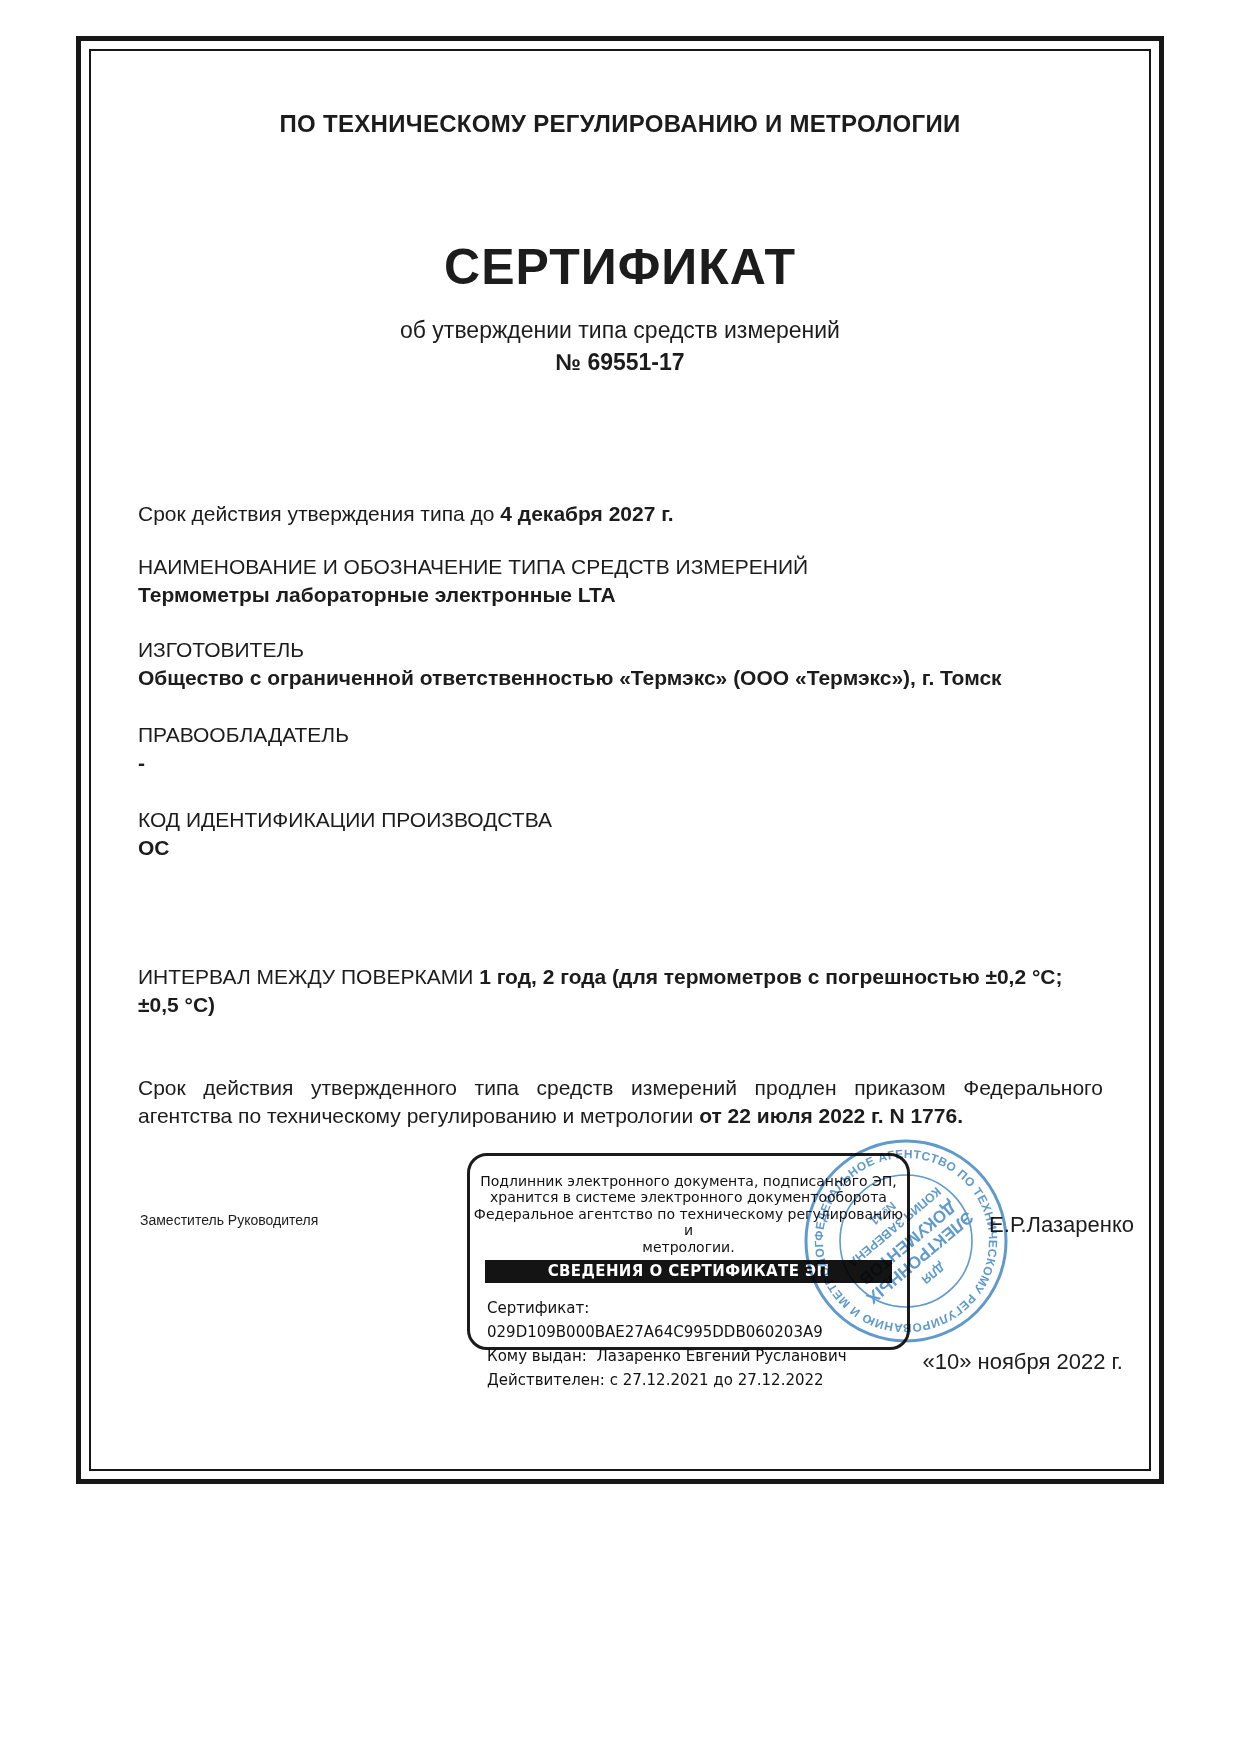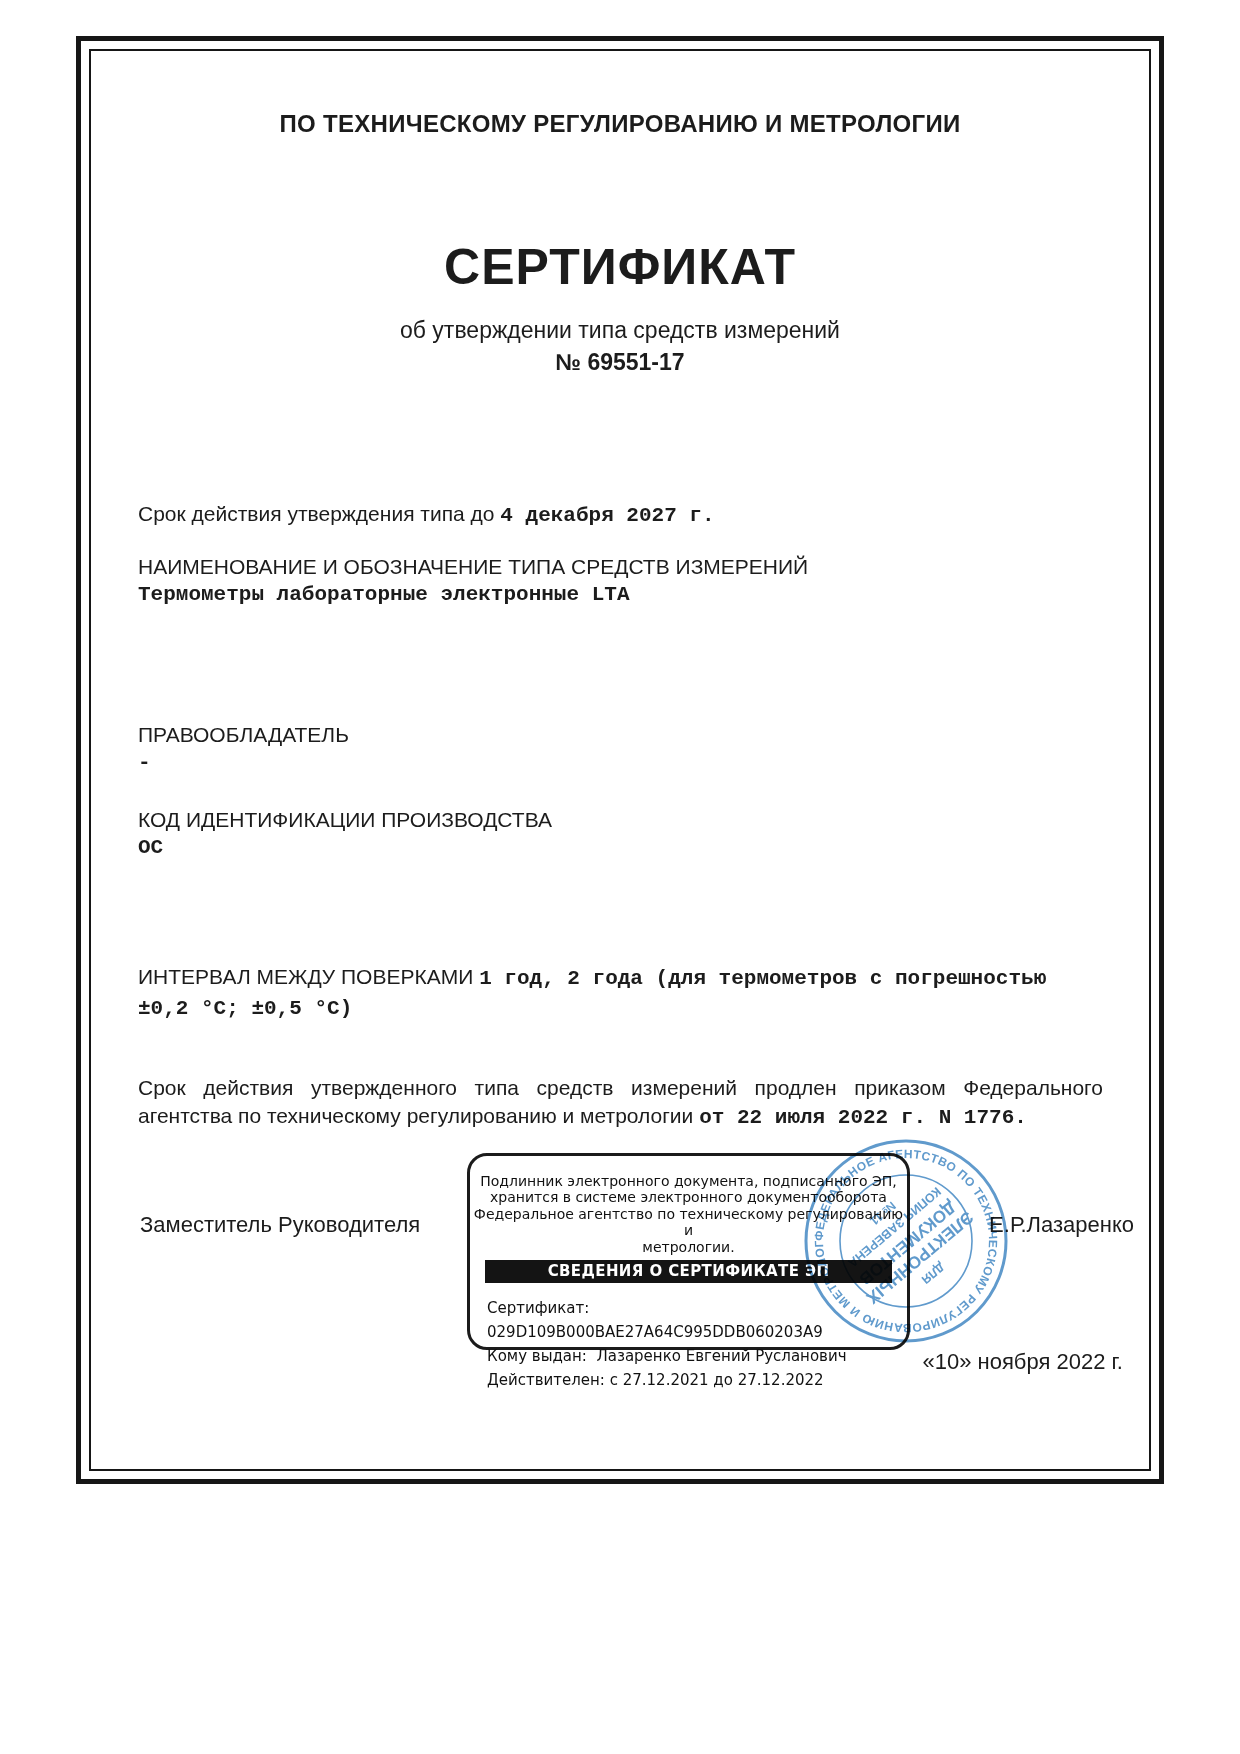--- a/index.html
+++ b/index.html
@@ -24,28 +24,28 @@
     position:absolute;left:0;right:0;top:107px;
     font-size:24px;font-weight:bold;line-height:33px;letter-spacing:.3px;
   }
   .title{
     position:absolute;left:0;right:0;top:238px;
     font-size:50px;font-weight:bold;letter-spacing:1px;
   }
   .subtitle{position:absolute;left:0;right:0;top:317px;font-size:23px;}
   .number{position:absolute;left:0;right:0;top:349px;font-size:23px;font-weight:bold;}
   .bodytext{font-size:21px;line-height:28px;}
-  .b{font-weight:bold;font-family:Liberation Mono, monospace;}
+  .b{font-weight:bold;}
   .validity{position:absolute;left:138px;top:500px;width:965px;}
   .field{position:absolute;left:138px;width:965px;}
   .f1{top:553px;} .f2{top:636px;} .f3{top:721px;} .f4{top:806px;} .f5{top:881px;}
   .interval{position:absolute;left:138px;top:963px;width:965px;}
   .prolong{position:absolute;left:138px;top:1074px;width:965px;}
   .prolong .jline{text-align:justify;text-align-last:justify;}
-  .sig-position{position:absolute;left:140px;top:1212px;font-size:22px;}
+  .sig-position{position:absolute;left:140px;top:1212px;font-size:14px;}
   .sig-name{position:absolute;right:106px;top:1212px;font-size:22px;}
   .sig-date{position:absolute;right:117px;top:1349px;font-size:22px;}
   .esign-box{
     position:absolute;left:467px;top:1153px;width:443px;height:197px;
     border:3px solid #1b1b1b;border-radius:20px;box-sizing:border-box;
     background:#ffffff;
     font-family:"DejaVu Sans",sans-serif;
     padding-top:17px;
   }
   .esign-head{font-size:14px;line-height:16.4px;text-align:center;color:#111;}
@@ -80,20 +80,24 @@
   <div class="subtitle center">об утверждении типа средств измерений</div>
   <div class="number center">№ 69551-17</div>
 
   <div class="validity bodytext"><span>Срок действия утверждения типа до</span> <span class="b">4 декабря 2027 г.</span></div>
 
   <div class="field f1 bodytext">
     <div>НАИМЕНОВАНИЕ И ОБОЗНАЧЕНИЕ ТИПА СРЕДСТВ ИЗМЕРЕНИЙ</div>
     <div class="b">Термометры лабораторные электронные LTA</div>
   </div>
 
+  <div class="field f2 bodytext">
+    <div>ИЗГОТОВИТЕЛЬ</div>
+    <div class="b">Общество с ограниченной ответственностью «Термэкс» (ООО «Термэкс»), г. Томск</div>
+  </div>
 
   <div class="field f4 bodytext">
     <div>КОД ИДЕНТИФИКАЦИИ ПРОИЗВОДСТВА</div>
     <div class="b">ОС</div>
   </div>
 
   <div class="field f3 bodytext">
     <div>ПРАВООБЛАДАТЕЛЬ</div>
     <div class="b">-</div>
   </div>

